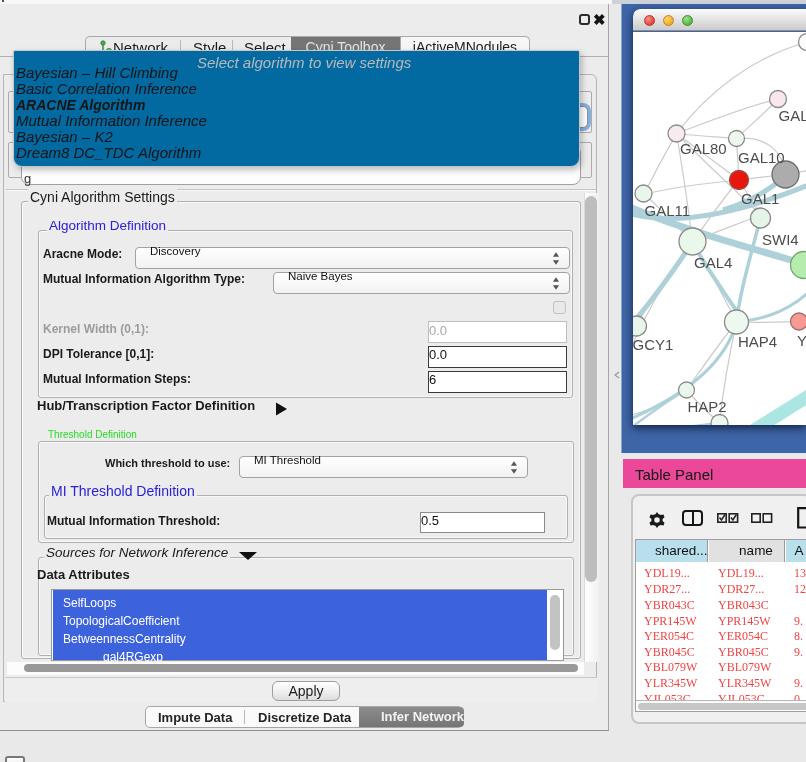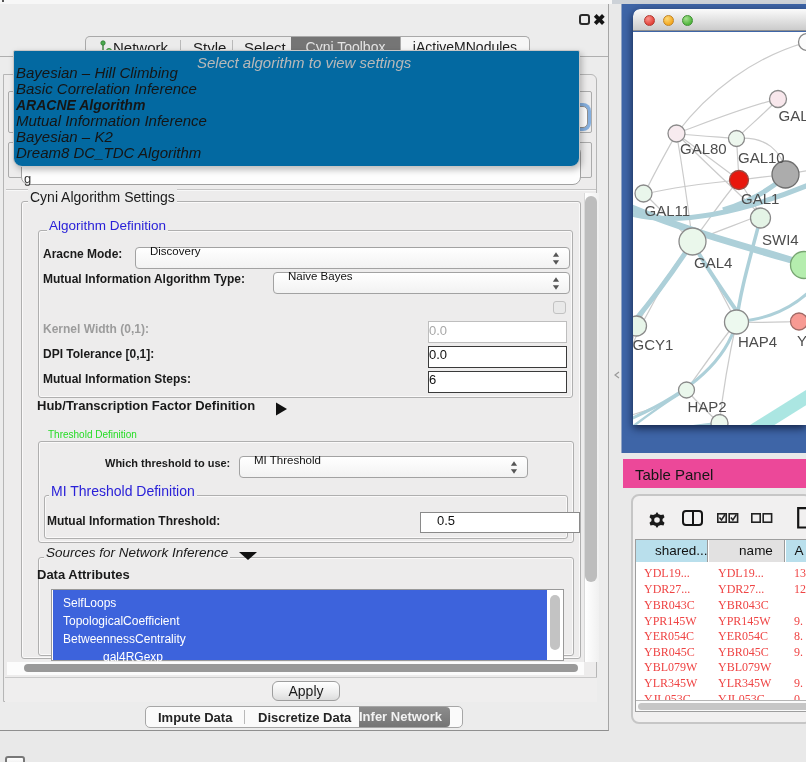--- a/index.html
+++ b/index.html
@@ -40,21 +40,21 @@
 .grplab { position:absolute; background:#ECECEC; padding:0 2px; font-size:13px; white-space:nowrap; }
 .blab { position:absolute; font-size:12px; font-weight:bold; color:#1A1A1A; white-space:nowrap; }
 .glab { color:#9C9C9C !important; }
 .combo { position:absolute; background:linear-gradient(#FFFFFF,#F2F2F2); border:1px solid #A2A2A2; border-radius:4px; font-size:11.5px; color:#111; }
 .combo span { position:absolute; left:14px; top:-3px; }
 .carr { position:absolute; right:9px; top:3px; width:8px; height:15px; }
 .field { position:absolute; background:#fff; font-size:13px; color:#111; text-align:left; padding-right:6px; }
 
 #seg { left:145px; top:702px; width:318px; height:22px; border:1px solid #A6A6A6; border-radius:5px; background:#FAFAFA; }
 .segtx { position:absolute; top:3px; font-size:13px; font-weight:bold; color:#242424; }
-#seg3 { position:absolute; left:213px; top:0; width:91px; height:20px; background:linear-gradient(#8C8C8C,#757575); border-radius:0 4px 4px 0; color:#F3F3F3; text-align:left; line-height:20px; font-size:13px; font-weight:bold; }
+#seg3 { position:absolute; left:213px; top:0; width:105px; height:20px; background:linear-gradient(#8C8C8C,#757575); border-radius:0 4px 4px 0; color:#F3F3F3; text-align:right; line-height:20px; font-size:13px; font-weight:bold; }
 
 #popup { left:13px; top:46px; width:567px; height:117px; background:#0369a1; border:1px solid #C6C6C6; border-radius:2px 2px 9px 9px; box-shadow:2px 3px 6px rgba(0,0,0,0.25);font-style:italic; }
 .pitem { position:absolute; left:2px; font-size:15px; color:#151515; white-space:nowrap; }
 
 #attrlist { left:47px; top:514px; width:513px; height:72px; background:#fff; border:1px solid #999; }
 #attrsel { position:absolute; left:1px; top:0px; width:494px; height:70px; background:#3D63DC; }
 .litem { position:absolute; left:11px; font-size:12px; color:#FFFFFF; white-space:nowrap; }
 #lthumb { position:absolute; left:498px; top:5px; width:10px; height:55px; background:#C3C3C3; border-radius:5px; }
 
 #desktop { left:621px; top:4px; width:185px; height:449px; background:#3E65A7; border-left:1px solid #8FA3C4; }
@@ -157,21 +157,21 @@
           <span>MI Threshold</span>
       <svg class="carr" viewBox="0 0 9 16">
             <path d="M4.5 1 L8 6 L1 6 Z" fill="#555"></path>
             <path d="M4.5 15 L8 10 L1 10 Z" fill="#555"></path>
           </svg>
         </div>
 
     <div class="grp" style="left:40px; top:420px; width:524px; height:44px;"></div>
     <span class="grplab" style="left:45px; top:408px; color:#2A21D8; font-size:14px;">MI Threshold Definition</span>
     <span class="blab" style="left:43px; top:439px;">Mutual Information Threshold:</span>
-    <div class="field" style="left:416px; top:437px; width:160px; height:21px; border:1px solid #8A8A8A; line-height:16px;padding-left:16px;">0.5</div>
+    <div class="field" style="left:416px; top:437px; width:125px; height:21px; border:1px solid #8A8A8A; line-height:16px;">0.5</div>
 
     <div class="grp" style="left:34px; top:482px; width:536px; height:99px;"></div>
     <span class="grplab" style="left:40px; top:470px; color:#1A1A1A; font-size:13.5px;font-style:italic;">Sources for Network Inference</span>
     <svg class="abs" style="left:233px; top:475px;" width="22" height="11">
           <path d="M2 2 L20 2 L11 10 Z" fill="#111"></path>
         </svg>
     <span class="blab" style="left:33px; top:492px; font-size:13px;">Data Attributes</span>
 
     <div id="attrlist" class="abs">
       <div id="attrsel"></div>

